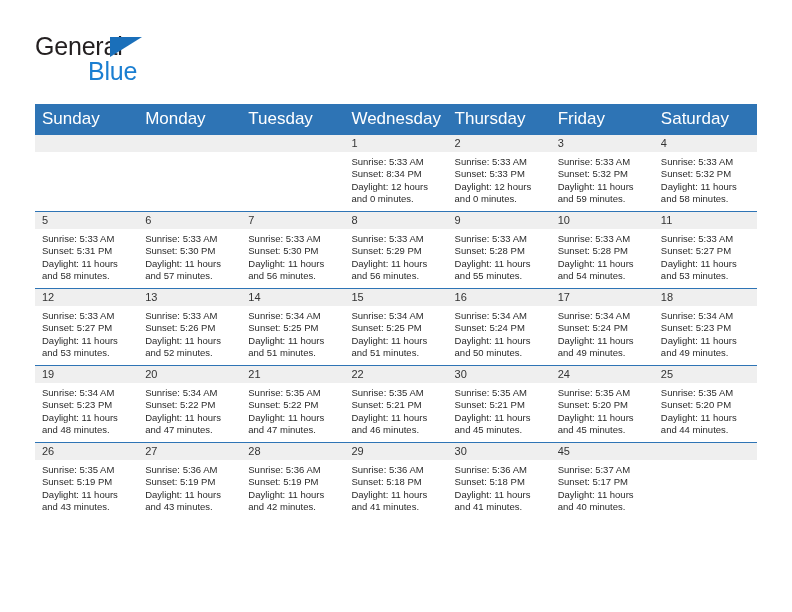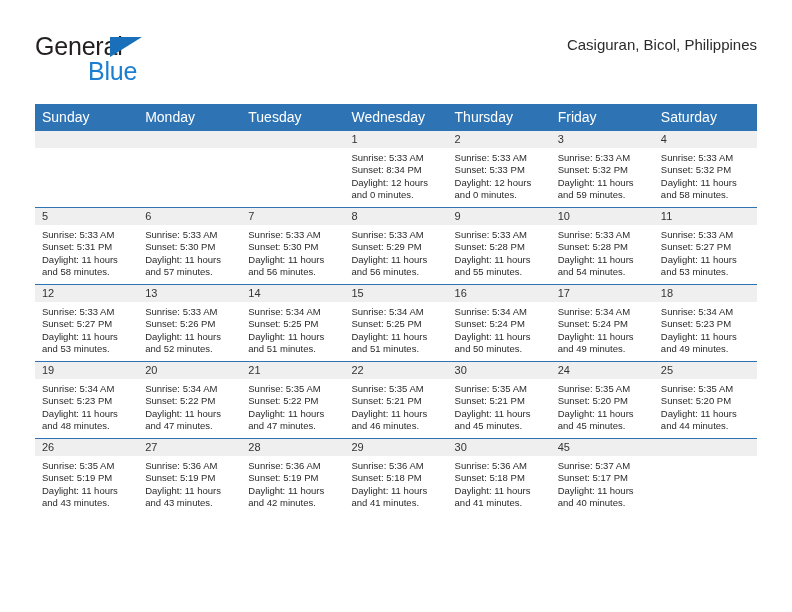--- a/index.html
+++ b/index.html
@@ -97,21 +97,21 @@
   table.cal {
     border-collapse: collapse;
     table-layout: fixed;
     width: 722px;
   }
   table.cal col { width: 103.14px; }
 
   thead th {
     background: #2e74b5;
     color: #ffffff;
-    font-size: 14px;
+    font-size: 17px;
     font-weight: normal;
     text-align: left;
     padding: 5px 0 6px 7px;
     height: 12px;
     vertical-align: middle;
     border: 0;
     margin-top: 44px;
   }
 
   tbody td {
@@ -161,21 +161,20 @@
 
   <div class="header">
 
     <div class="logo">
       <span class="logo-general">General</span>
       <span class="logo-tri"></span>
       <span class="logo-blue">Blue</span>
     </div>
 
     <div class="title-block">
-      <div class="cal-subtitle">Casiguran, Bicol, Philippines</div>
     </div>
 
   </div>
 
   <div class="cal-wrap">
     <table class="cal">
       <colgroup>
         <col>
           <col>
           <col>

